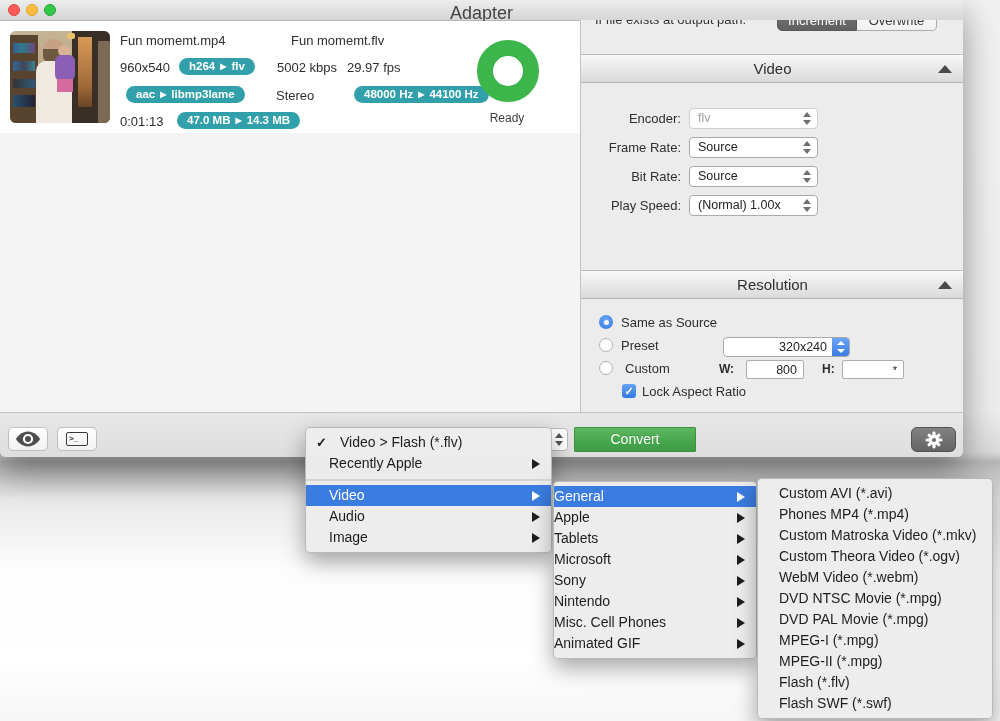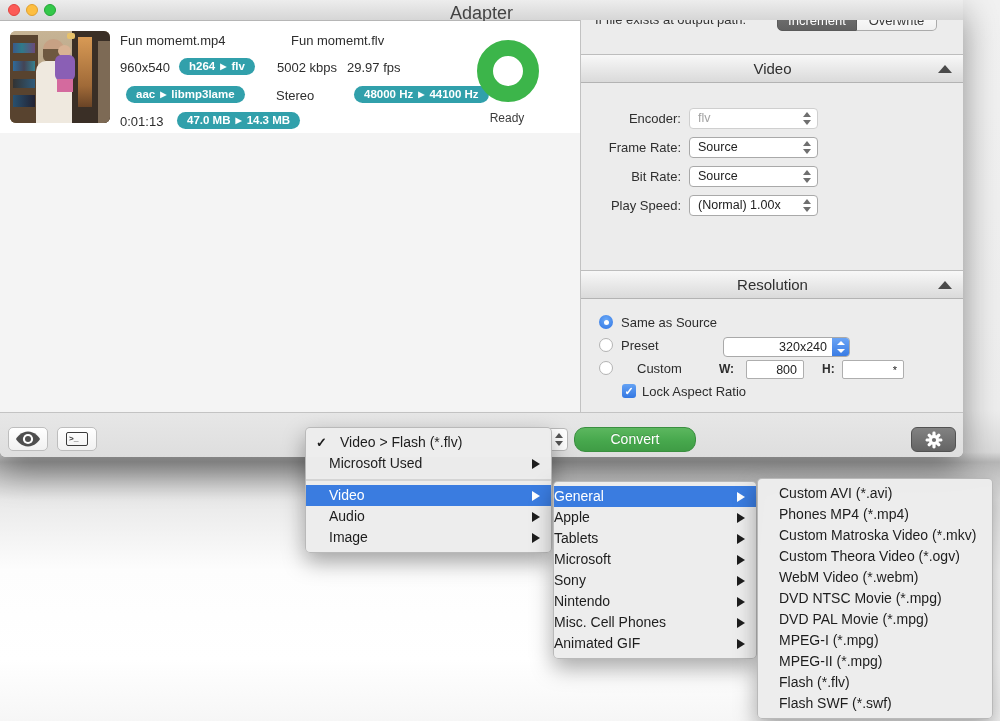--- a/index.html
+++ b/index.html
@@ -63,21 +63,21 @@
   
   #toolbar{position:absolute;left:0;top:412px;width:963px;height:45px;background:linear-gradient(#e7e7e7,#dedede);border-top:1px solid #c3c3c3;box-sizing:border-box;}
   .tbtn{position:absolute;top:14px;width:40px;height:24px;border-radius:5px;background:linear-gradient(#ffffff,#f1f1f1);
     border:1px solid #bdbdbd;box-sizing:border-box;display:flex;align-items:center;justify-content:center;}
   #eye-btn{left:8px;}
   #term-btn{left:57px;}
   .term-glyph{width:22px;height:14px;border:1.6px solid #3a3a3a;border-radius:2px;font-size:8px;font-weight:bold;color:#3a3a3a;line-height:12px;padding-left:2px;box-sizing:border-box;font-family:"Liberation Mono",monospace;}
   #popup-stepper{position:absolute;left:549px;top:15px;width:19px;height:23px;background:#fff;border:1px solid #b9b9b9;border-radius:0 4px 4px 0;box-sizing:border-box;}
   #popup-stepper .up{position:absolute;left:5px;top:4px;width:0;height:0;border-left:4px solid transparent;border-right:4px solid transparent;border-bottom:5px solid #565656;}
   #popup-stepper .dn{position:absolute;left:5px;bottom:4px;width:0;height:0;border-left:4px solid transparent;border-right:4px solid transparent;border-top:5px solid #565656;}
-  #convert-btn{position:absolute;left:574px;top:14px;width:122px;height:25px;border-radius:11px;
+  #convert-btn{position:absolute;left:574px;top:14px;width:122px;height:25px;border-radius:1px;
     background:linear-gradient(#5cb75f,var(--convert_green) 55%,#3f9c45);border:1px solid #3a8f40;box-sizing:border-box;
     color:#fff;font-size:14px;text-align:center;line-height:23px;text-shadow:0 -1px 0 rgba(0,0,0,.15);}
   #gear-btn{position:absolute;left:911px;top:14px;width:45px;height:25px;border-radius:6px;
     background:linear-gradient(#828282,#646464);border:1px solid #525252;box-sizing:border-box;display:flex;align-items:center;justify-content:center;}
   
   .menu{position:absolute;background:rgba(237,237,237,.98);border:1px solid rgba(0,0,0,.22);border-radius:5px;
     box-shadow:0 9px 22px rgba(0,0,0,.35);padding:4px 0;box-sizing:border-box;}
   .mi{position:relative;height:21px;line-height:21px;font-size:14px;color:#1d1d1d;white-space:nowrap;}
   .mi.hl{background:var(--menu_highlight);color:#fff;}
   .mi .arr{position:absolute;right:11px;top:5.5px;width:0;height:0;border-top:5px solid transparent;border-bottom:5px solid transparent;border-left:8px solid currentColor;}
@@ -212,21 +212,21 @@
       <div class="rlabel" style="left:40px;top:318px;">Preset</div>
       <div id="preset-combo">
         <span class="val">320x240</span>
         <span class="bluestep">
             <span class="up"></span>
             <span class="dn"></span>
           </span>
       </div>
 
       <div class="radio" style="left:18px;top:341px;"></div>
-      <div class="rlabel" style="left:56px;top:341px;">Custom</div>
+      <div class="rlabel" style="left:44px;top:341px;">Custom</div>
       <div class="mini-label" style="left:138px;top:342px;">W:</div>
       <input class="num" style="left: 165px; top: 340px;" readonly="" value="800">
       <div class="mini-label" style="left:241px;top:342px;">H:</div>
       <input class="num" style="left: 261px; top: 340px; width: 62px; font-size: 11px;" readonly="" value="*">
 
       <div class="checkbox" style="left:41px;top:364px;">✓</div>
       <div class="rlabel" style="left:61px;top:364px;">Lock Aspect Ratio</div>
     </div>
 
     <div id="toolbar">
@@ -259,21 +259,21 @@
       </div>
     </div>
   </div>
 
   <div id="menu1" class="menu">
     <div class="mi first">
       <span class="chk">✓</span>
       <span>Video &gt; Flash (*.flv)</span>
     </div>
     <div class="mi">
-      <span>Microsoft Used</span><span class="arr"></span>
+      <span>Recently Apple</span><span class="arr"></span>
     </div>
     <div class="msep"></div>
     <div class="mi hl">
       <span>Video</span><span class="arr"></span>
     </div>
     <div class="mi">
       <span>Audio</span><span class="arr"></span>
     </div>
     <div class="mi">
       <span>Image</span><span class="arr"></span>

